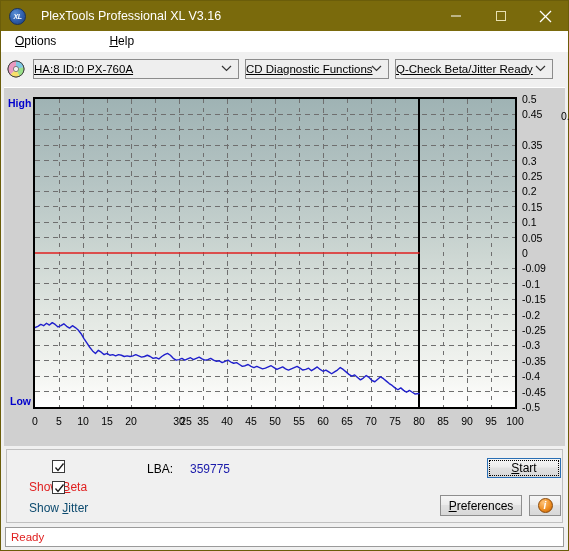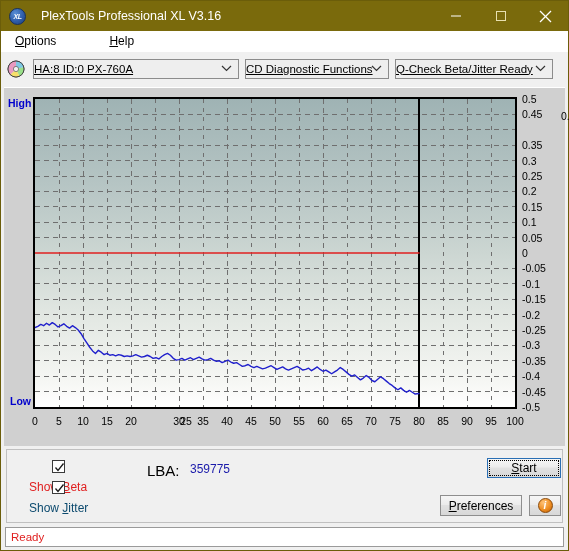--- a/index.html
+++ b/index.html
@@ -230,21 +230,21 @@
   }
   .checkbox svg { position: absolute; left: 1px; top: 1px; }
   .chk-label { font-size: 12px; white-space: nowrap; }
   .chk-label.beta { color: #e02020; }
   .chk-label.jitter { color: #0c4a6e; }
   .chk-label u { text-decoration: underline; }
 
   .lba-label {
     position: absolute;
     left: 140px; top: 12px;
-    font-size: 15px;
+    font-size: 12px;
     color: #000000;
   }
   .lba-value {
     position: absolute;
     left: 183px; top: 12px;
     font-size: 12px;
     color: #1a1aaa;
   }
 
   .btn {
@@ -437,21 +437,21 @@
           <div class="y-tick" style="top: 12.4px;">0.45</div>
           <div class="y-tick" style="top: 14px; padding-left: 39px;">0.4</div>
           <div class="y-tick" style="top: 43.2px;">0.35</div>
           <div class="y-tick" style="top: 58.6px;">0.3</div>
           <div class="y-tick" style="top: 74px;">0.25</div>
           <div class="y-tick" style="top: 89.4px;">0.2</div>
           <div class="y-tick" style="top: 104.8px;">0.15</div>
           <div class="y-tick" style="top: 120.2px;">0.1</div>
           <div class="y-tick" style="top: 135.6px;">0.05</div>
           <div class="y-tick" style="top: 151px;">0</div>
-          <div class="y-tick" style="top: 166.4px;">-0.05</div>
+          <div class="y-tick" style="top: 166.4px;">-0.09</div>
           <div class="y-tick" style="top: 181.8px;">-0.1</div>
           <div class="y-tick" style="top: 197.2px;">-0.15</div>
           <div class="y-tick" style="top: 212.6px;">-0.2</div>
           <div class="y-tick" style="top: 228px;">-0.25</div>
           <div class="y-tick" style="top: 243.4px;">-0.3</div>
           <div class="y-tick" style="top: 258.8px;">-0.35</div>
           <div class="y-tick" style="top: 274.2px;">-0.4</div>
           <div class="y-tick" style="top: 289.6px;">-0.45</div>
           <div class="y-tick" style="top: 305px;">-0.5</div>
         </div>

